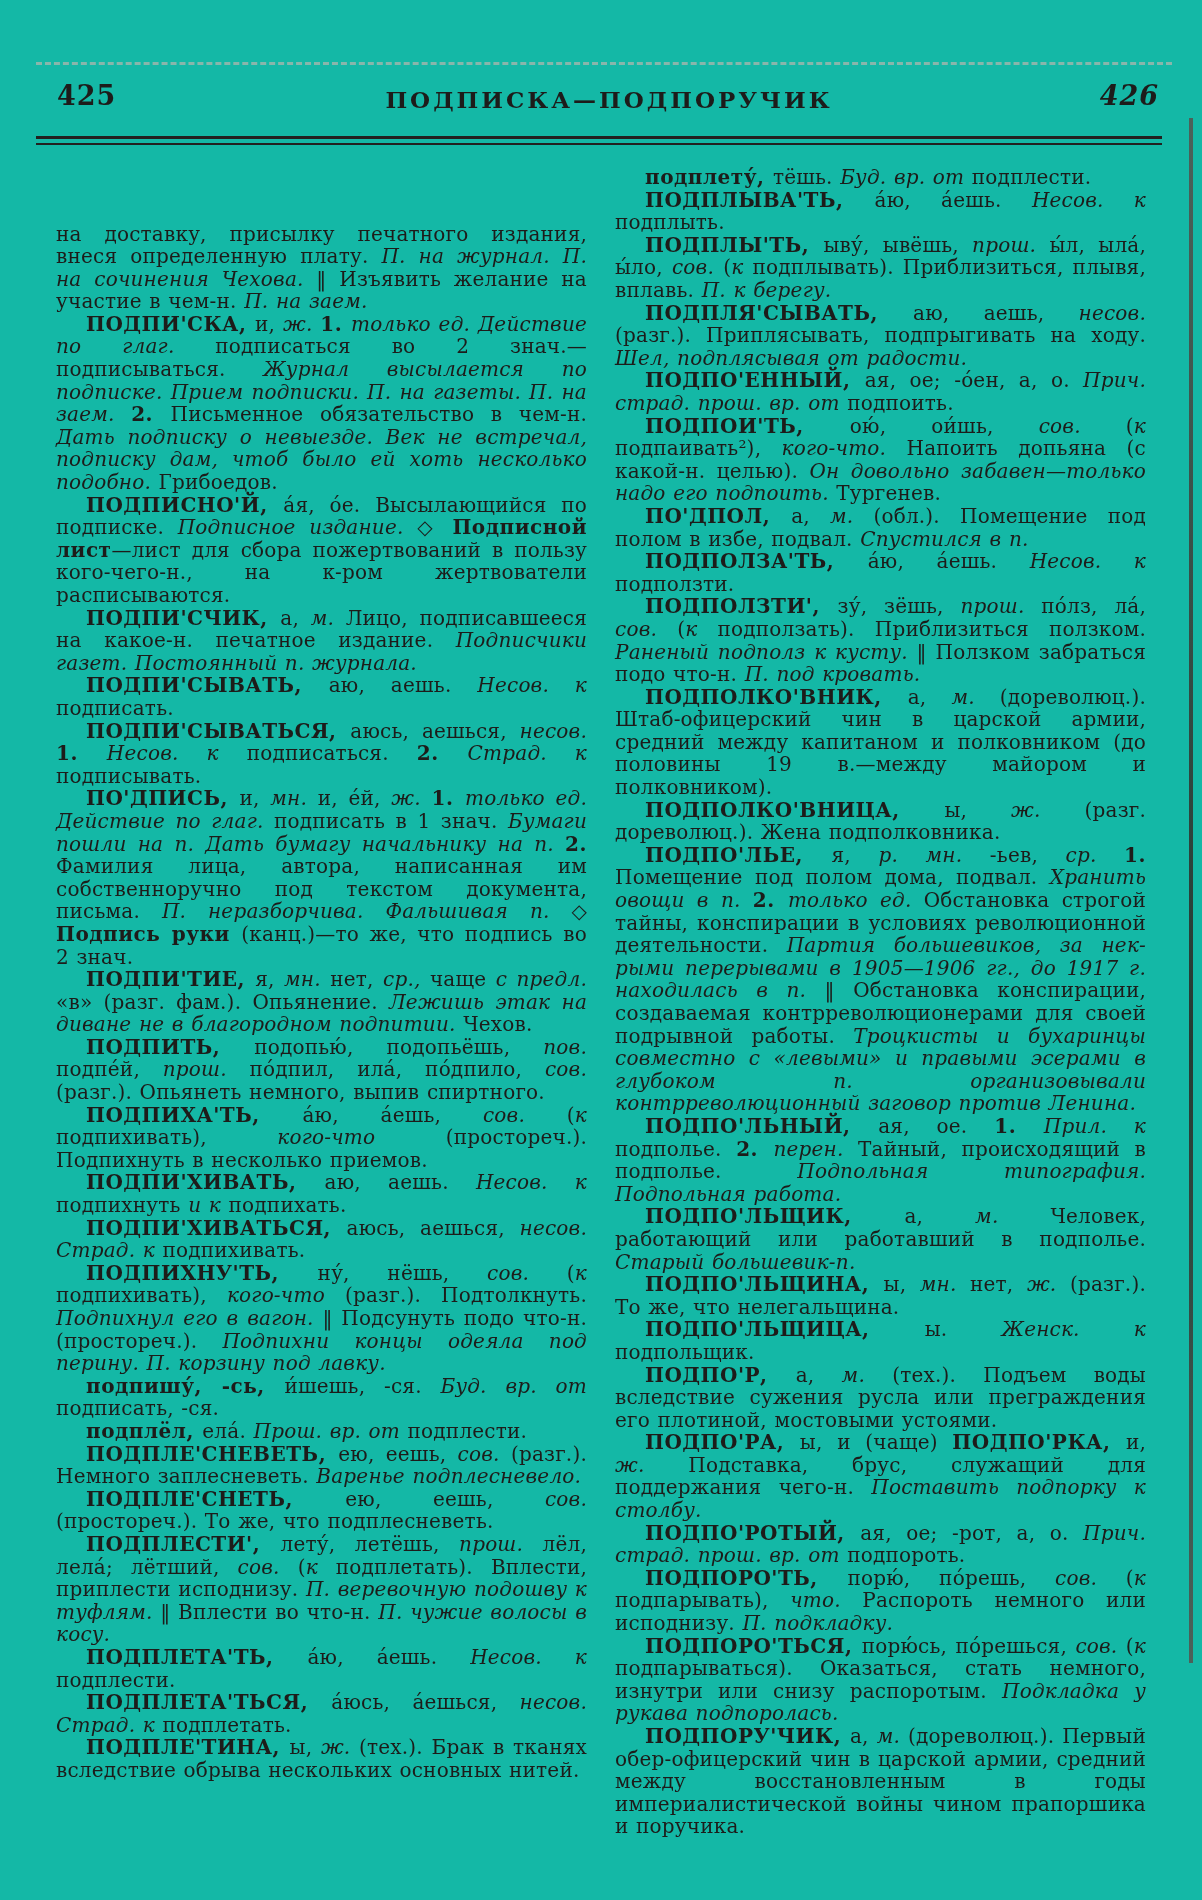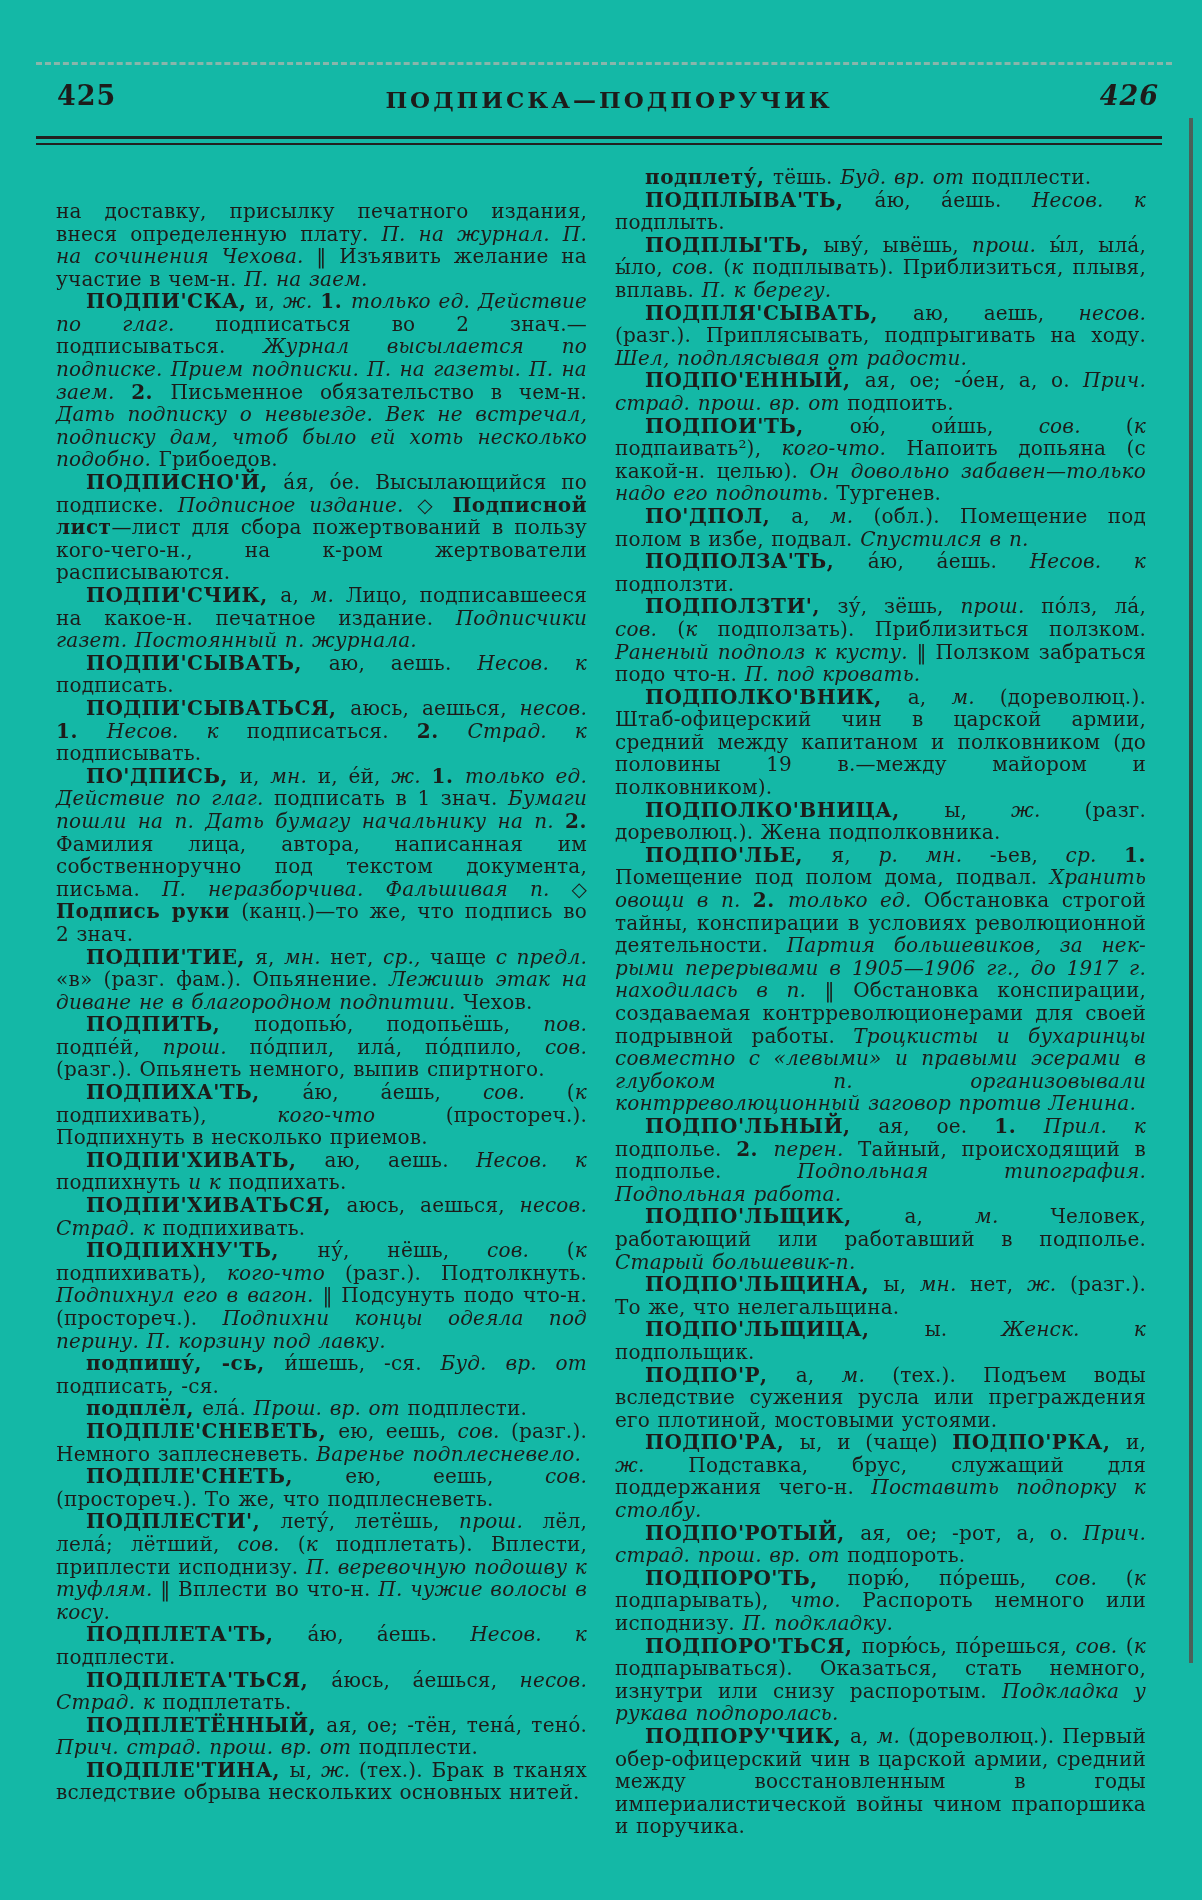--- a/index.html
+++ b/index.html
@@ -104,21 +104,20 @@
         <p class="entry"><span class="run-b">ПОДПИ'ХИВАТЬ, </span><span>аю, аешь. </span><span class="run-i">Несов. к </span><span>подпихнуть </span><span class="run-i">и к </span><span>подпихать.</span></p>
         <p class="entry"><span class="run-b">ПОДПИ'ХИВАТЬСЯ, </span><span>аюсь, аешься, </span><span class="run-i">несов. Страд. к </span><span>подпихивать.</span></p>
         <p class="entry"><span class="run-b">ПОДПИХНУ'ТЬ, </span><span>ну́, нёшь, </span><span class="run-i">сов. </span><span>(</span><span class="run-i">к </span><span>подпихивать), </span><span class="run-i">кого-что </span><span>(разг.). Подтолкнуть. </span><span class="run-i">Подпихнул его в вагон. </span><span>‖ Подсунуть подо что-н. (простореч.). </span><span class="run-i">Подпихни концы одеяла под перину. П. корзину под лавку.</span></p>
         <p class="entry"><span class="run-b">подпишу́, -сь, </span><span>и́шешь, -ся. </span><span class="run-i">Буд. вр. от </span><span>подписать, -ся.</span></p>
         <p class="entry"><span class="run-b">подплёл, </span><span>ела́. </span><span class="run-i">Прош. вр. от </span><span>подплести.</span></p>
         <p class="entry"><span class="run-b">ПОДПЛЕ'СНЕВЕТЬ, </span><span>ею, еешь, </span><span class="run-i">сов. </span><span>(разг.). Немного заплесневеть. </span><span class="run-i">Варенье подплесневело.</span></p>
         <p class="entry"><span class="run-b">ПОДПЛЕ'СНЕТЬ, </span><span>ею, еешь, </span><span class="run-i">сов. </span><span>(простореч.). То же, что подплесневеть.</span></p>
         <p class="entry"><span class="run-b">ПОДПЛЕСТИ', </span><span>лету́, летёшь, </span><span class="run-i">прош. </span><span>лёл, лела́; лётший, </span><span class="run-i">сов. </span><span>(</span><span class="run-i">к </span><span>подплетать). Вплести, приплести исподнизу. </span><span class="run-i">П. веревочную подошву к туфлям. </span><span>‖ Вплести во что-н. </span><span class="run-i">П. чужие волосы в косу.</span></p>
         <p class="entry"><span class="run-b">ПОДПЛЕТА'ТЬ, </span><span>а́ю, а́ешь. </span><span class="run-i">Несов. к </span><span>подплести.</span></p>
         <p class="entry"><span class="run-b">ПОДПЛЕТА'ТЬСЯ, </span><span>а́юсь, а́ешься, </span><span class="run-i">несов. Страд. к </span><span>подплетать.</span></p>
-        <p class="entry"><span class="run-b">ПОДПЛЕТЁННЫЙ, </span><span>ая, ое; -тён, тена́, тено́. </span><span class="run-i">Прич. страд. прош. вр. от </span><span>подплести.</span></p>
         <p class="entry"><span class="run-b">ПОДПЛЕ'ТИНА, </span><span>ы, </span><span class="run-i">ж. </span><span>(тех.). Брак в тканях вследствие обрыва нескольких основных нитей.</span></p>
       </div>
     <div class="divider"></div>
     <div class="col">
         <p class="entry"><span class="run-b">подплету́, </span><span>тёшь. </span><span class="run-i">Буд. вр. от </span><span>подплести.</span></p>
         <p class="entry"><span class="run-b">ПОДПЛЫВА'ТЬ, </span><span>а́ю, а́ешь. </span><span class="run-i">Несов. к </span><span>подплыть.</span></p>
         <p class="entry"><span class="run-b">ПОДПЛЫ'ТЬ, </span><span>ыву́, ывёшь, </span><span class="run-i">прош. </span><span>ы́л, ыла́, ы́ло, </span><span class="run-i">сов. </span><span>(</span><span class="run-i">к </span><span>подплывать). Приблизиться, плывя, вплавь. </span><span class="run-i">П. к берегу.</span></p>
         <p class="entry"><span class="run-b">ПОДПЛЯ'СЫВАТЬ, </span><span>аю, аешь, </span><span class="run-i">несов. </span><span>(разг.). Приплясывать, подпрыгивать на ходу. </span><span class="run-i">Шел, подплясывая от радости.</span></p>
         <p class="entry"><span class="run-b">ПОДПО'ЕННЫЙ, </span><span>ая, ое; -о́ен, а, о. </span><span class="run-i">Прич. страд. прош. вр. от </span><span>подпоить.</span></p>
         <p class="entry"><span class="run-b">ПОДПОИ'ТЬ, </span><span>ою́, ои́шь, </span><span class="run-i">сов. </span><span>(</span><span class="run-i">к </span><span>подпаивать²), </span><span class="run-i">кого-что. </span><span>Напоить допьяна (с какой-н. целью). </span><span class="run-i">Он довольно забавен—только надо его подпоить. </span><span>Тургенев.</span></p>

